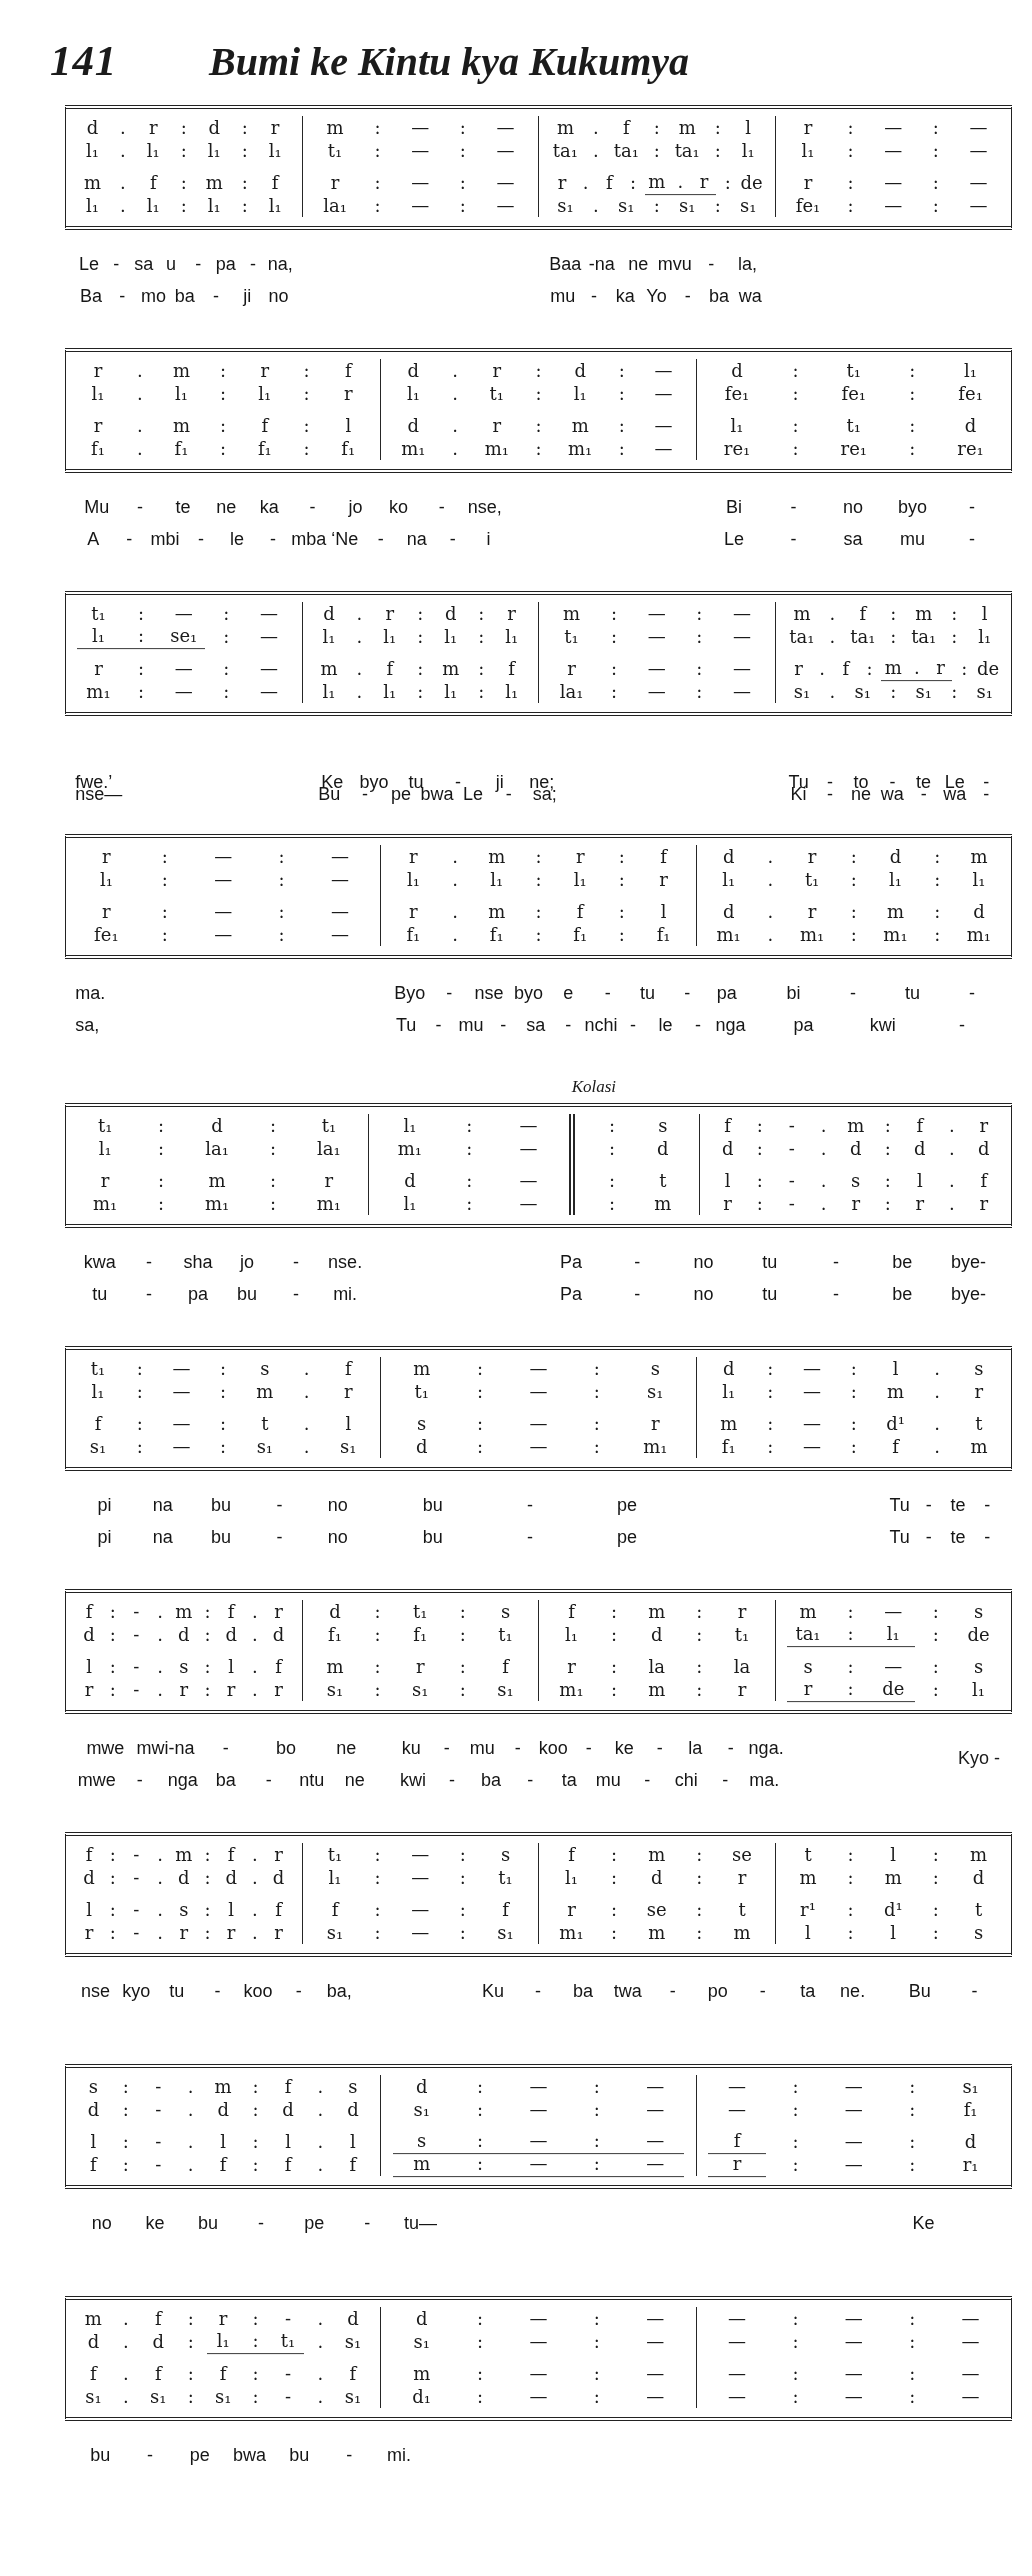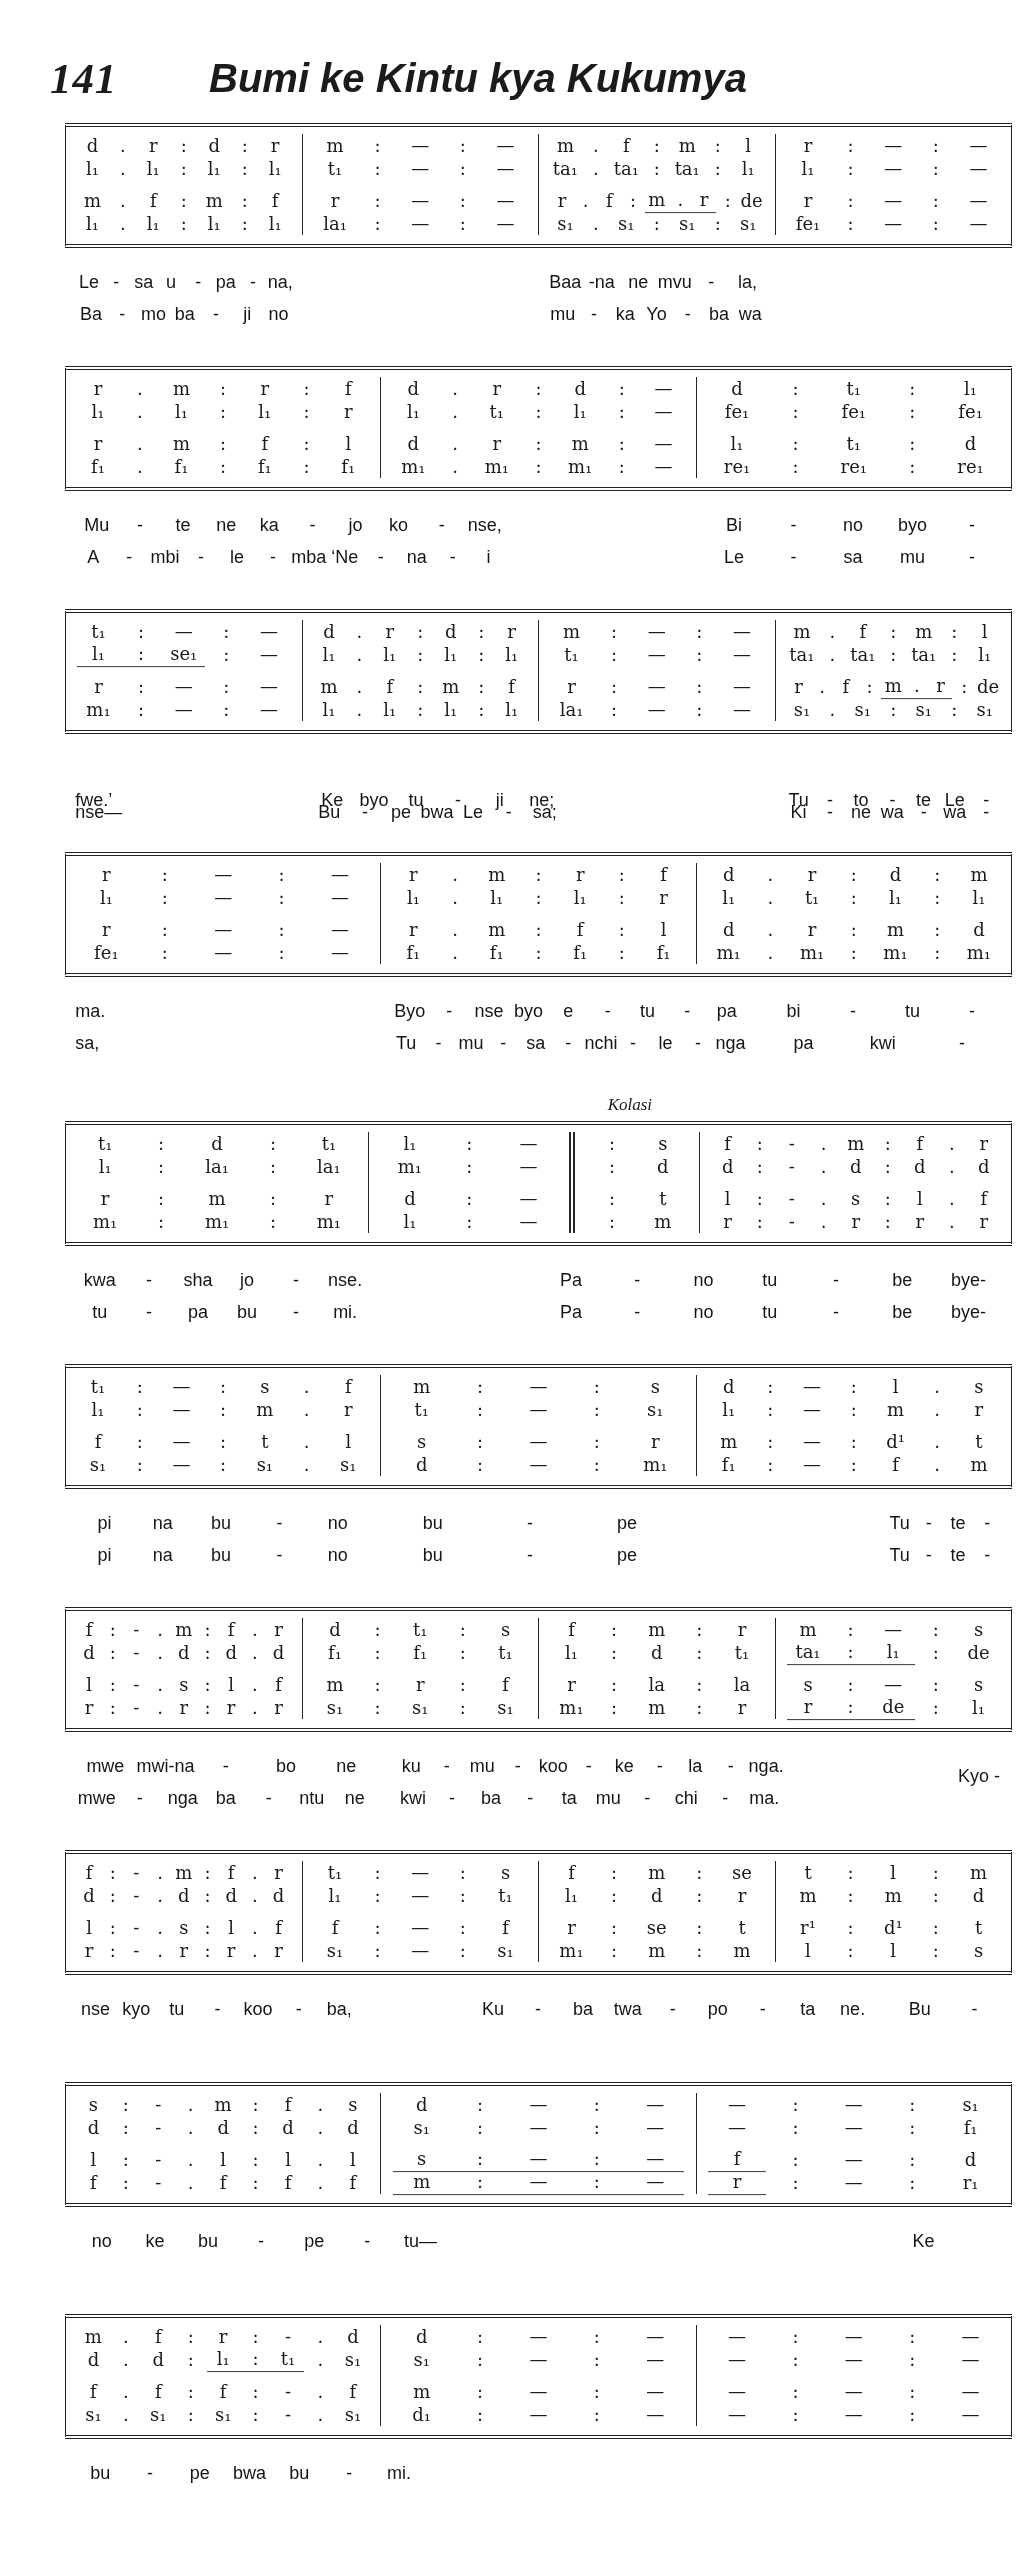--- a/index.html
+++ b/index.html
@@ -4,50 +4,49 @@
 <style>
   html,body{margin:0;padding:0;}
   body{
     width:1033px;height:2576px;background:#ffffff;color:#1b1b1b;
     position:relative;overflow:hidden;
     font-family:"DejaVu Serif","Liberation Serif",serif;
   }
   .page{width:1033px;height:2576px;position:relative;}
 
   
-  header{padding-top:54px;}
+  header{padding-top:36px;}
   .titlerow{position:relative;height:69px;}
   .num{
     position:absolute;left:50px;top:0;
     font-family:"Liberation Serif","DejaVu Serif",serif;
     font-weight:bold;font-style:italic;font-size:43px;letter-spacing:0.9px;
   }
   .title{
     position:absolute;left:209px;top:1.7px;margin:0;
-    font-family:Liberation Sans, sans-serif;
+    font-family:Liberation Serif, serif;
     font-weight:bold;font-style:italic;font-size:40px;white-space:nowrap;
   }
   .subtitle{
     text-align:center;font-size:21.5px;margin-top:1.7px;
     font-family:"Liberation Serif","DejaVu Serif",serif;
   }
   .key{
     margin:12px 0 10.3px 52px;font-style:italic;font-size:16.4px;
     font-family:"Liberation Serif","DejaVu Serif",serif;
   }
 
   
   .systems{margin:0 21.5px 0 65px;width:947px;}
   .system{position:relative;margin-bottom:36px;}
   .system.singleline{margin-bottom:57px;}
   .system.haslabel{padding-top:26px;}
   .syslabel{
     position:absolute;top:0;font-style:italic;font-size:17px;
     font-family:"Liberation Serif","DejaVu Serif",serif;
-    margin-left:36px;
   }
   .box{
     display:flex;align-items:stretch;
     border-top:4.3px double #222;border-bottom:4.3px double #222;
     border-left:1.7px solid #222;border-right:1.7px solid #222;
     padding:6.9px 0 8.6px 0;background:#fff;
   }
   .measure{padding:0 11.2px;border-left:1.7px solid #262626;min-width:0;}
   .measure:first-child{border-left:none;}
   .measure.dbl{border-left:6px double #262626;}

